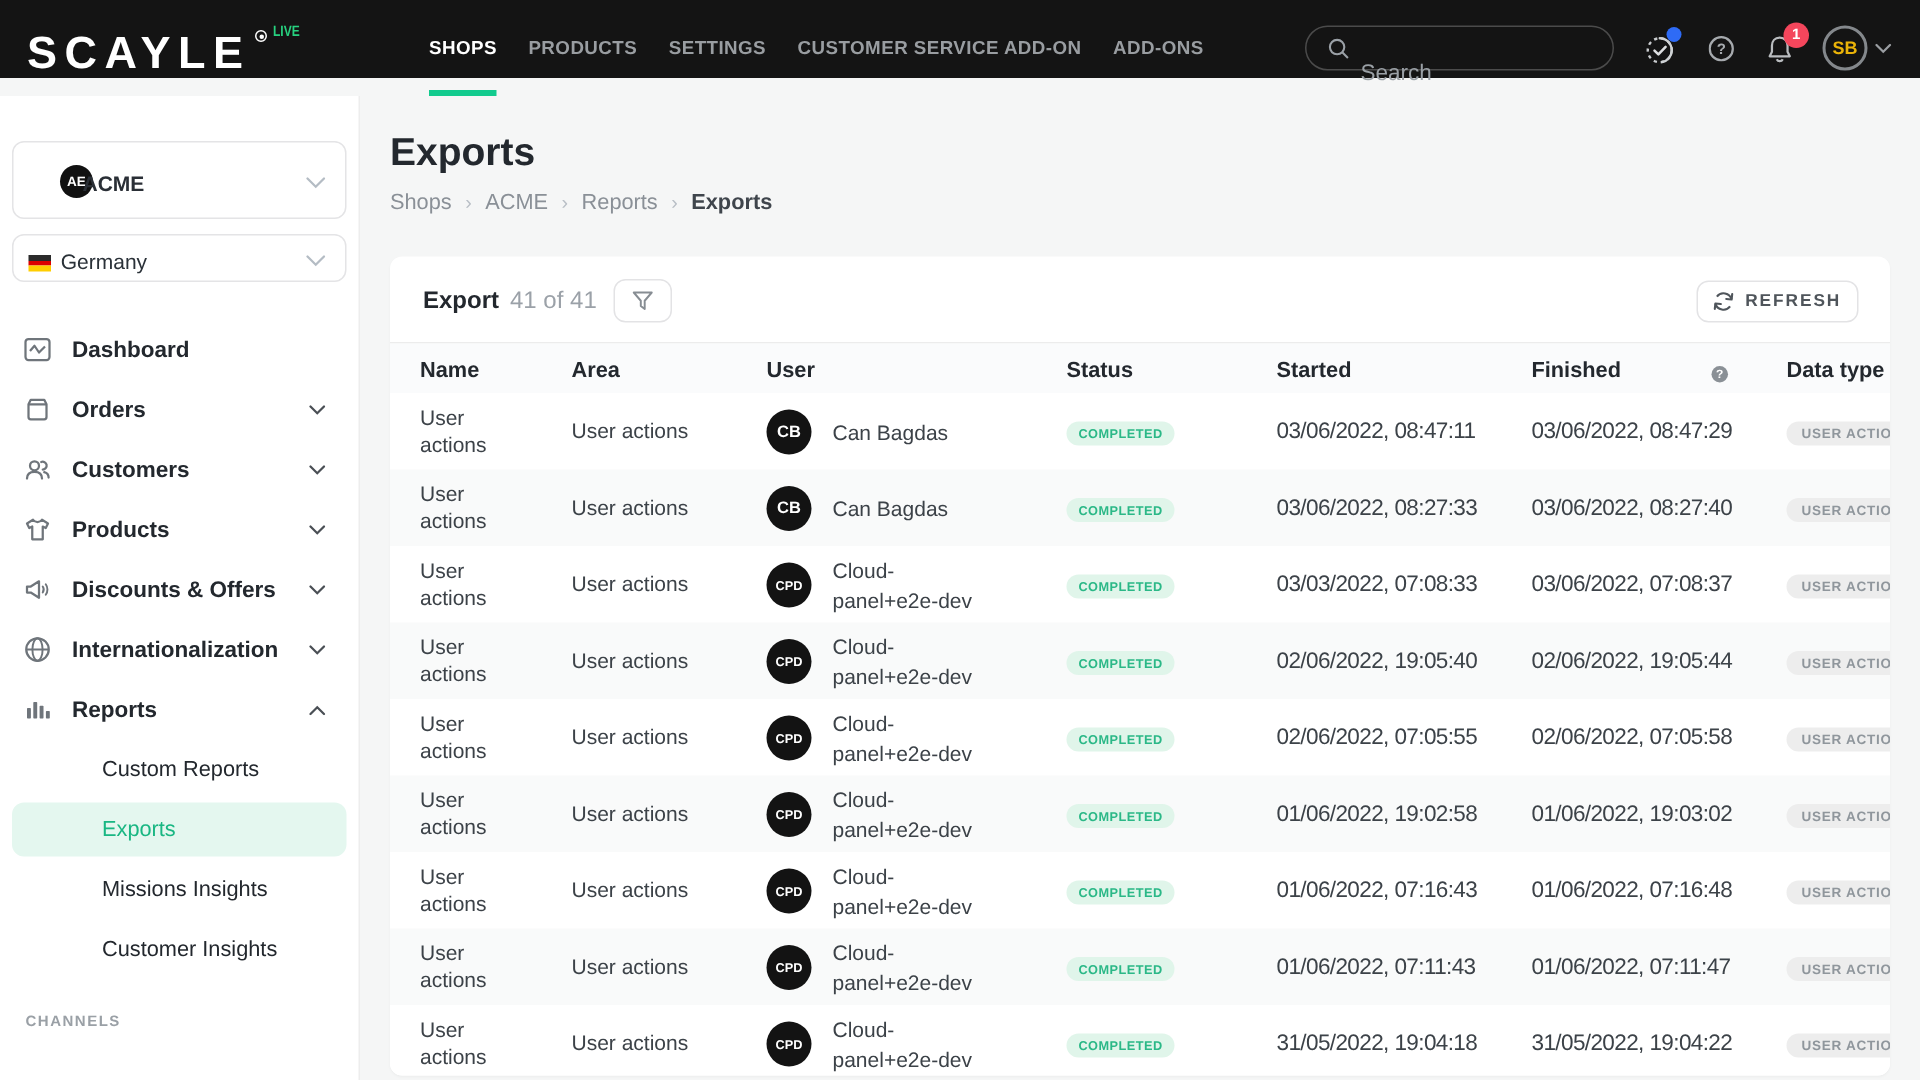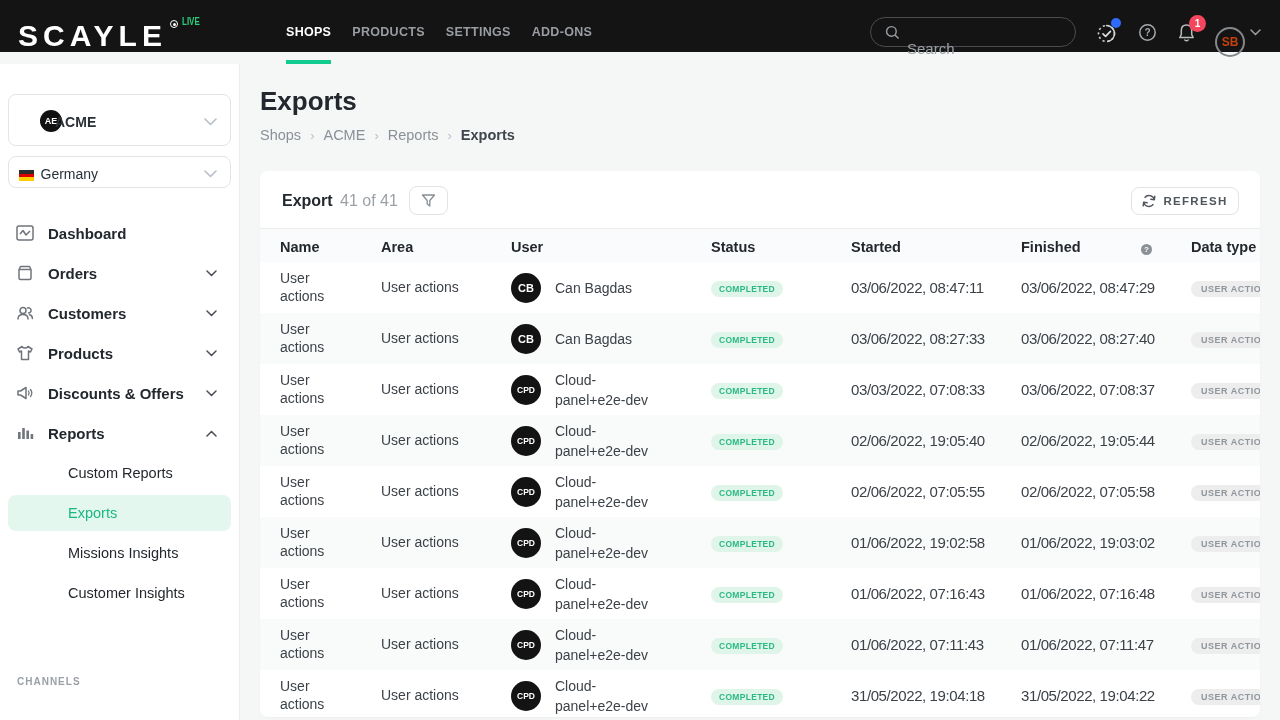--- a/index.html
+++ b/index.html
@@ -12,21 +12,21 @@
   .nav { position:absolute; left:286px; top:0; height:64px; display:flex; gap:21px; align-items:center; }
   .nav a { font-size:12.5px; font-weight:bold; letter-spacing:0.3px; color:#999da1; text-decoration:none; position:relative; height:64px; display:flex; align-items:center; }
   .nav a.active { color:#fff; }
   .nav a.active::after { content:""; position:absolute; left:0; right:0; bottom:0; height:4px; background:#12cb8e; }
   .search { position:absolute; left:870px; top:17px; width:206px; height:30px; border:1px solid #4b4b4b; border-radius:15px; display:flex; align-items:center; padding-left:14px; }
   .search svg { margin-right:7px; }
   .search span { color:#9aa0a6; font-size:15px;margin-top:32px; }
   .ticon { position:absolute; top:0; }
   .redbadge { position:absolute; left:1189px; top:15px; width:17px; height:17px; background:#f4465c; border-radius:50%; color:#fff; font-size:10px; font-weight:bold; text-align:center; line-height:17px; }
   .bluedot { position:absolute; left:1111px; top:18px; width:10px; height:10px; background:#2e6bf6; border-radius:50%; }
-  .avatar-top { position:absolute; left:1215px; top:27px; width:30px; height:30px; border:2px solid #84888c; border-radius:50%; color:#c2410c; font-size:12px; font-weight:bold; text-align:center; line-height:26px; }
+  .avatar-top { position:absolute; left:1215px; top:17px; width:30px; height:30px; border:2px solid #84888c; border-radius:50%; color:#eab308; font-size:12px; font-weight:bold; text-align:center; line-height:26px; }
   .chev-top { position:absolute; left:1250px; top:29px; }
 
   .sidebar { position:absolute; left:0; top:64px; width:240px; height:656px; background:#fff; border-right:1px solid #ededed; }
   .selbox { position:absolute; left:8px; width:223px; border:1px solid #e4e4e6; border-radius:8px; background:#fff; }
   .acme-box { top:30px; height:52px; }
   .acme-av { position:absolute; left:12px; top:15px; width:22px; height:22px; background:#111; border-radius:50%; color:#fff; font-size:9px; font-weight:bold; text-align:center; line-height:22px;margin-left:19px; }
   .acme-label { position:absolute; left:46px; top:19px; font-size:14px; font-weight:bold; color:#2a2f36; }
   .germ-box { top:92px; height:32px; }
   .flag { position:absolute; left:10px; top:13px; width:15px; height:11px; }
   .flag div { height:3.67px; }
@@ -77,20 +77,21 @@
 <body>
 <div class="topbar">
   <div class="logo">SCAYLE</div>
   <div class="logo-circ"></div>
     <div class="logo-dot"></div>
   <div class="live">LIVE</div>
   <div class="nav">
     <a class="active">SHOPS</a>
       <a>PRODUCTS</a>
       <a>SETTINGS</a>
+      <a>CUSTOMER SERVICE ADD-ON</a>
       <a>ADD-ONS</a>
   </div>
   <div class="search">
     <svg width="15" height="15" viewBox="0 0 15 15">
         <circle cx="6.4" cy="6.4" r="4.8" fill="none" stroke="#9aa0a6" stroke-width="1.4"></circle>
         <line x1="10" y1="10" x2="13.6" y2="13.6" stroke="#9aa0a6" stroke-width="1.4"></line>
       </svg>
     <span>Search</span>
   </div>
   <svg class="ticon" style="left:1097px; top:24px;" width="19" height="19" viewBox="0 0 19 19">
@@ -178,20 +179,31 @@
           <path d="M13.5 8 C14.3 9.2 14.3 10.8 13.5 12" fill="none" stroke="#6f757b" stroke-width="1.3" stroke-linecap="round"></path>
           <path d="M15.5 6.5 C17 8.5 17 11.5 15.5 13.5" fill="none" stroke="#6f757b" stroke-width="1.3" stroke-linecap="round"></path>
         </svg>
       <div class="lbl">Discounts &amp; Offers</div>
       <svg class="chev" width="11" height="7" viewBox="0 0 11 7">
           <path d="M1 1 L5.5 5.5 L10 1" fill="none" stroke="#4a4f55" stroke-width="1.5" stroke-linecap="round"></path>
         </svg>
     </div>
     <div class="sitem">
       <svg class="icon" viewBox="0 0 20 20">
+          <circle cx="10" cy="10" r="7.5" fill="none" stroke="#6f757b" stroke-width="1.5"></circle>
+          <ellipse cx="10" cy="10" rx="3.4" ry="7.5" fill="none" stroke="#6f757b" stroke-width="1.3"></ellipse>
+          <line x1="2.5" y1="10" x2="17.5" y2="10" stroke="#6f757b" stroke-width="1.3"></line>
+        </svg>
+      <div class="lbl">Internationalization</div>
+      <svg class="chev" width="11" height="7" viewBox="0 0 11 7">
+          <path d="M1 1 L5.5 5.5 L10 1" fill="none" stroke="#4a4f55" stroke-width="1.5" stroke-linecap="round"></path>
+        </svg>
+    </div>
+    <div class="sitem">
+      <svg class="icon" viewBox="0 0 20 20">
           <rect x="3" y="9" width="2.6" height="7" rx="0.5" fill="#6f757b"></rect>
           <rect x="7.2" y="5" width="2.6" height="11" rx="0.5" fill="#6f757b"></rect>
           <rect x="11.4" y="7.5" width="2.6" height="8.5" rx="0.5" fill="#6f757b"></rect>
           <rect x="15.6" y="11" width="2.6" height="5" rx="0.5" fill="#6f757b"></rect>
         </svg>
       <div class="lbl">Reports</div>
       <svg class="chev" width="11" height="7" viewBox="0 0 11 7" style="transform:rotate(180deg);">
           <path d="M1 1 L5.5 5.5 L10 1" fill="none" stroke="#4a4f55" stroke-width="1.5" stroke-linecap="round"></path>
         </svg>
     </div>

